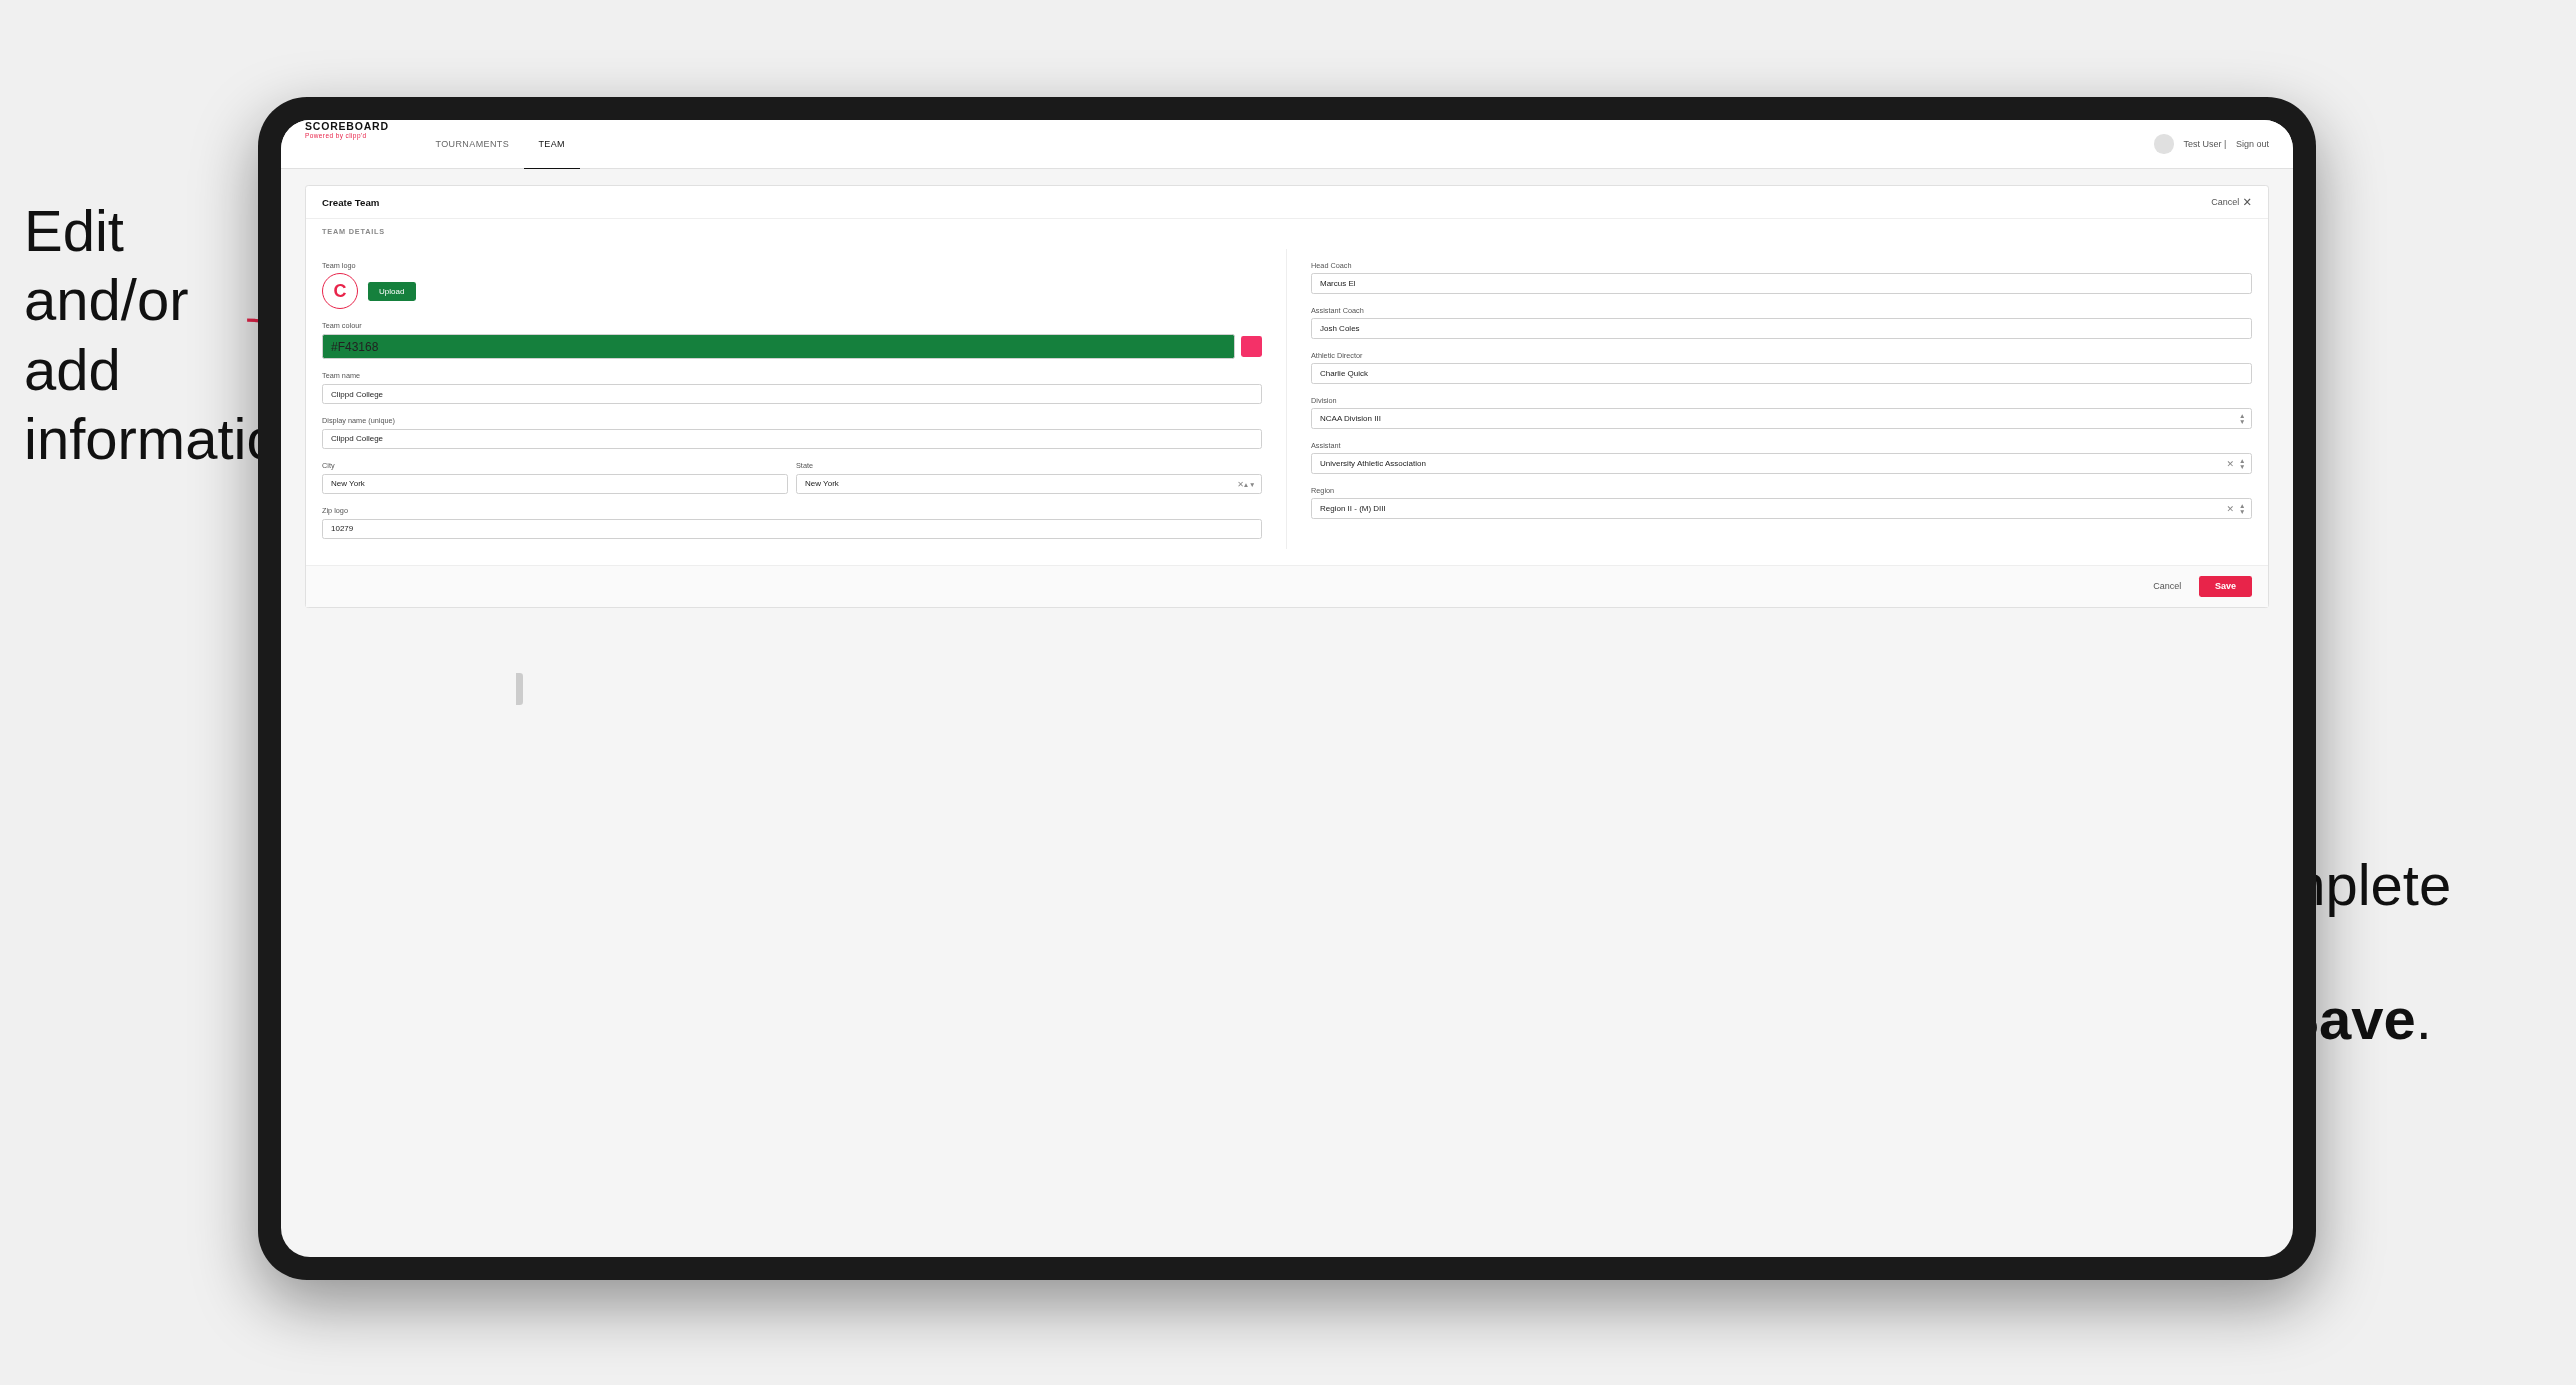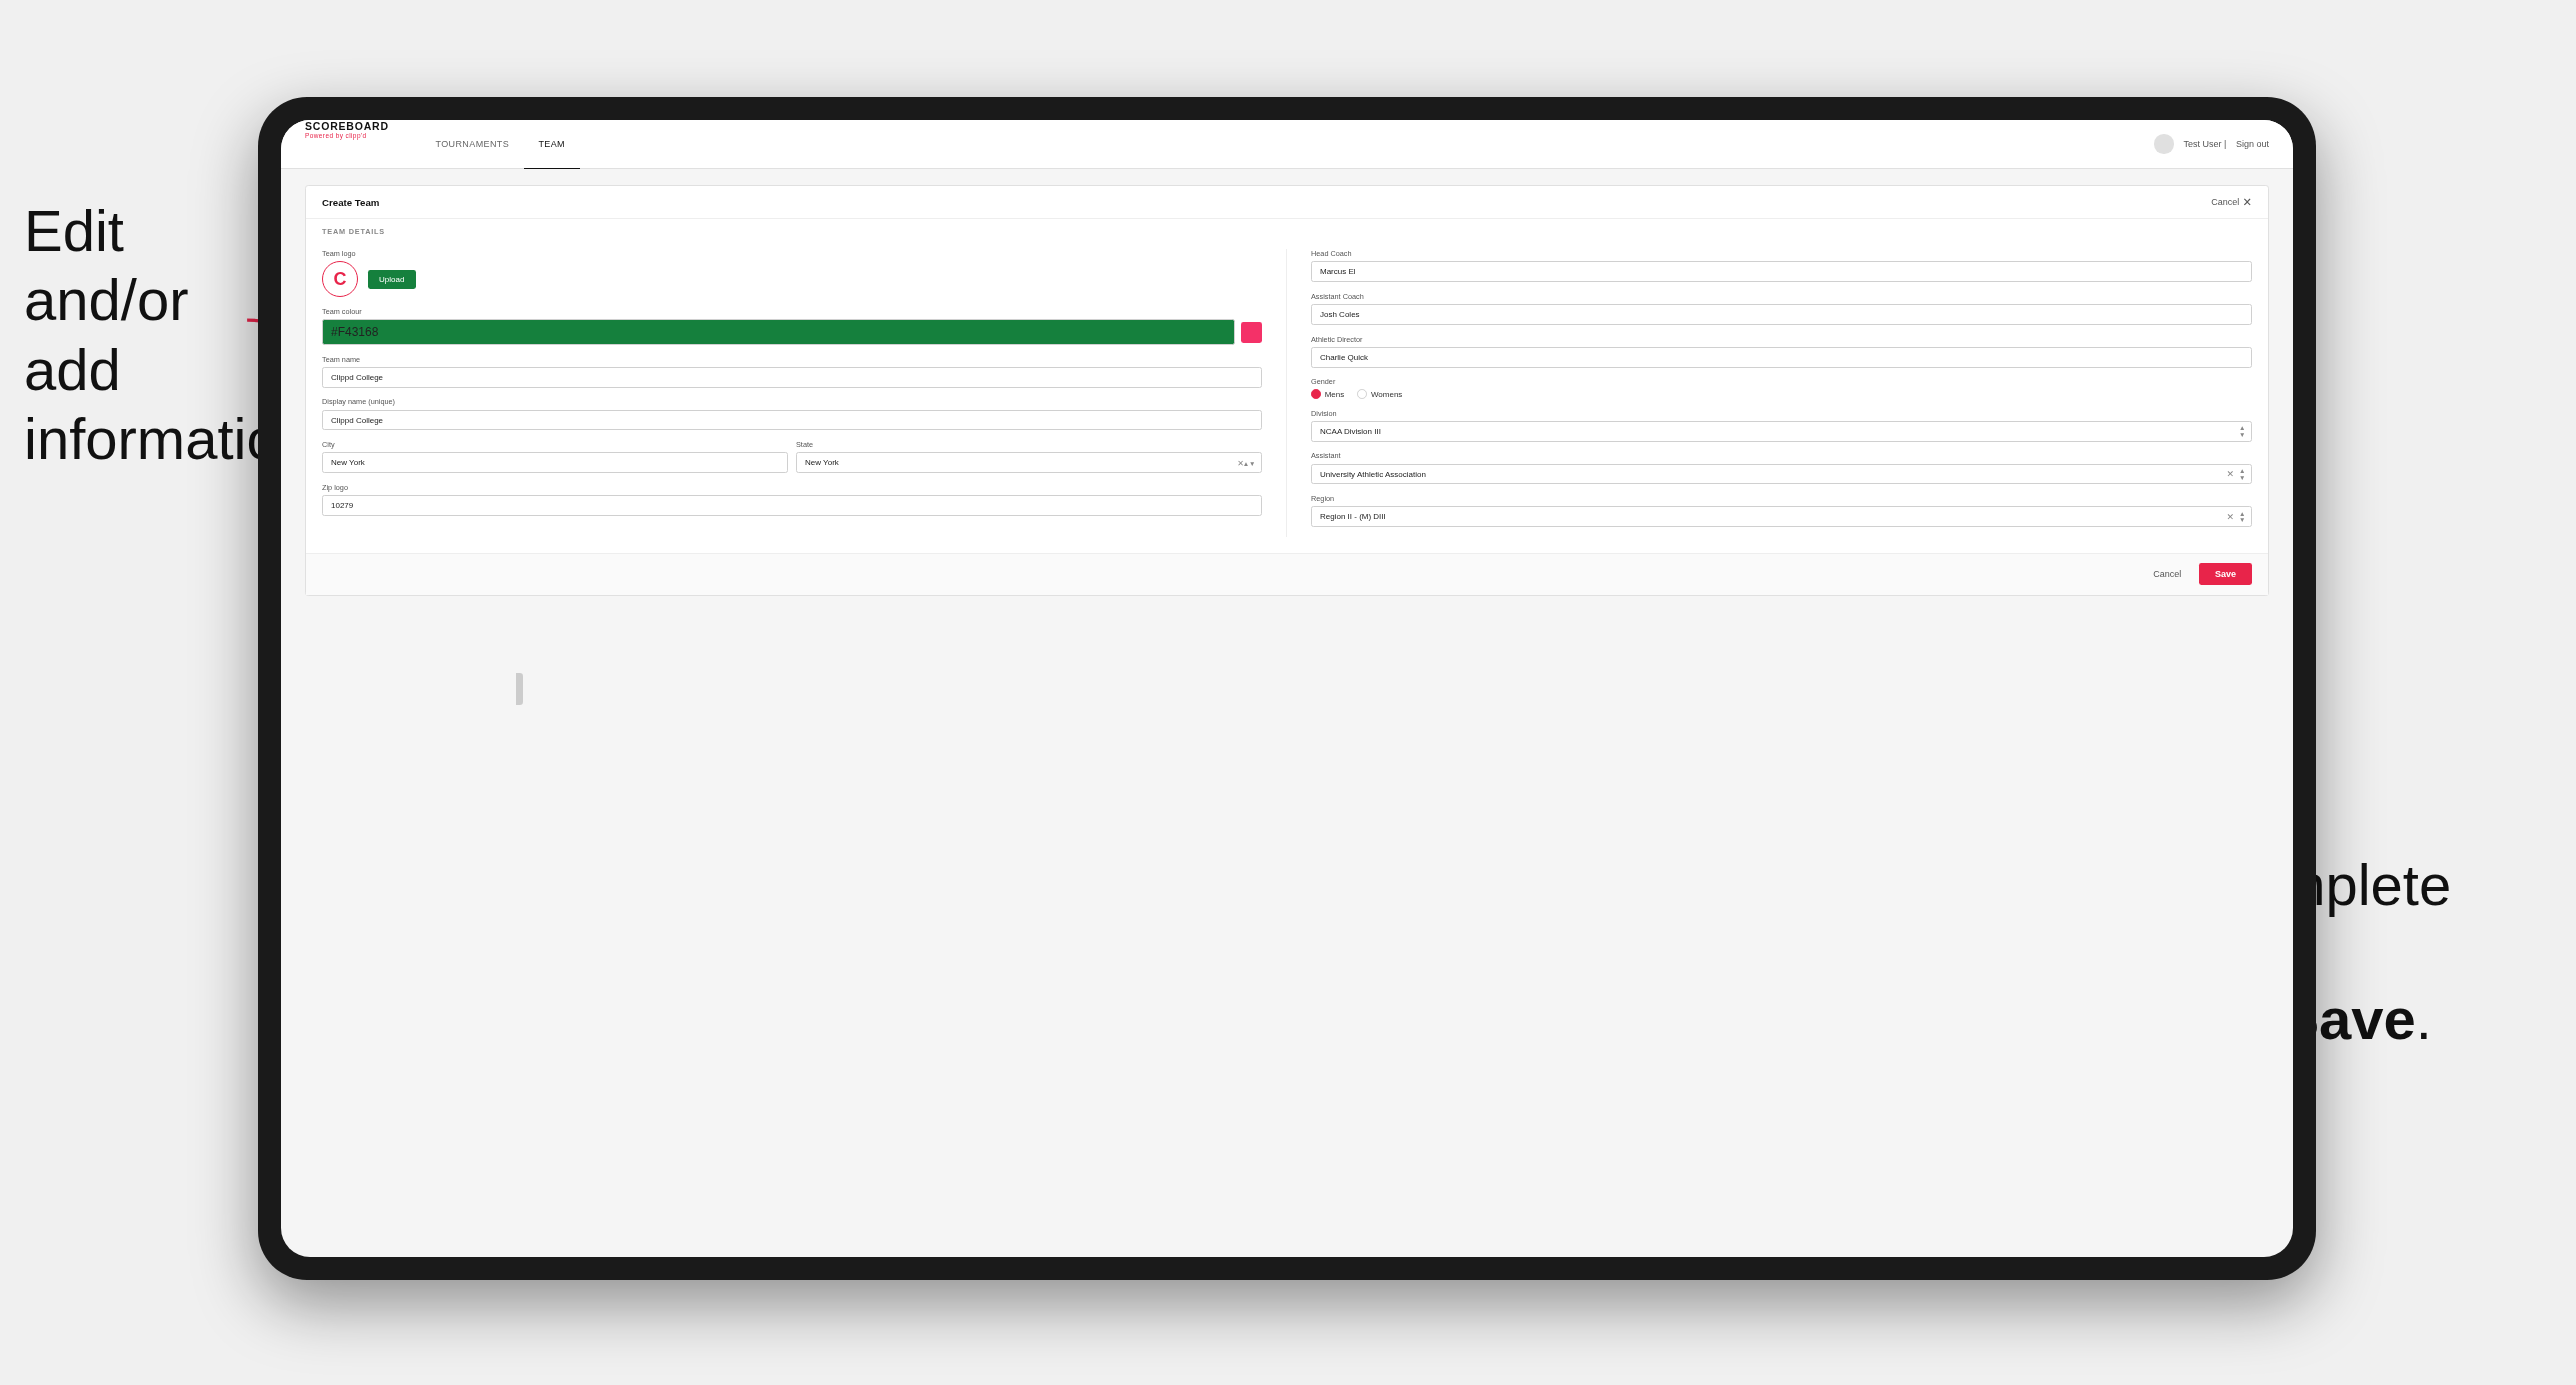--- a/index.html
+++ b/index.html
@@ -172,20 +172,21 @@
     }
     .form-left {
       padding-right: 24px;
       border-right: 0.8px solid #eee;
     }
     .form-right {
       padding-left: 24px;
     }
     .form-group {
       margin-bottom: 9.7px;
+      margin-top: 12px;
     }
     .form-label {
       font-size: 7.3px;
       color: #555;
       margin-bottom: 3.2px;
       display: block;
     }
     .form-input {
       width: 100%;
       border: 0.8px solid #d0d0d0;
@@ -535,33 +536,20 @@
             <div class="form-group">
               <label class="form-label">Assistant Coach</label>
               <input class="form-input" type="text" value="Josh Coles" style="">
             </div>
 
             <div class="form-group">
               <label class="form-label">Athletic Director</label>
               <input class="form-input" type="text" value="Charlie Quick" style="">
             </div>
 
-            <div class="form-group">
-              <label class="form-label">Gender</label>
-              <div class="radio-group">
-                <label class="radio-label">
-                  <div class="radio-dot selected"></div>
-                  <span>Mens</span>
-                </label>
-                <label class="radio-label">
-                  <div class="radio-dot"></div>
-                  <span>Womens</span>
-                </label>
-              </div>
-            </div>
 
             <div class="form-group">
               <label class="form-label">Division</label>
               <div class="select-with-clear">
                 <select>
                   <option>NCAA Division III</option>
                 </select>
                 <div class="chevrons">
                     <span>▲</span>
                     <span>▼</span>

